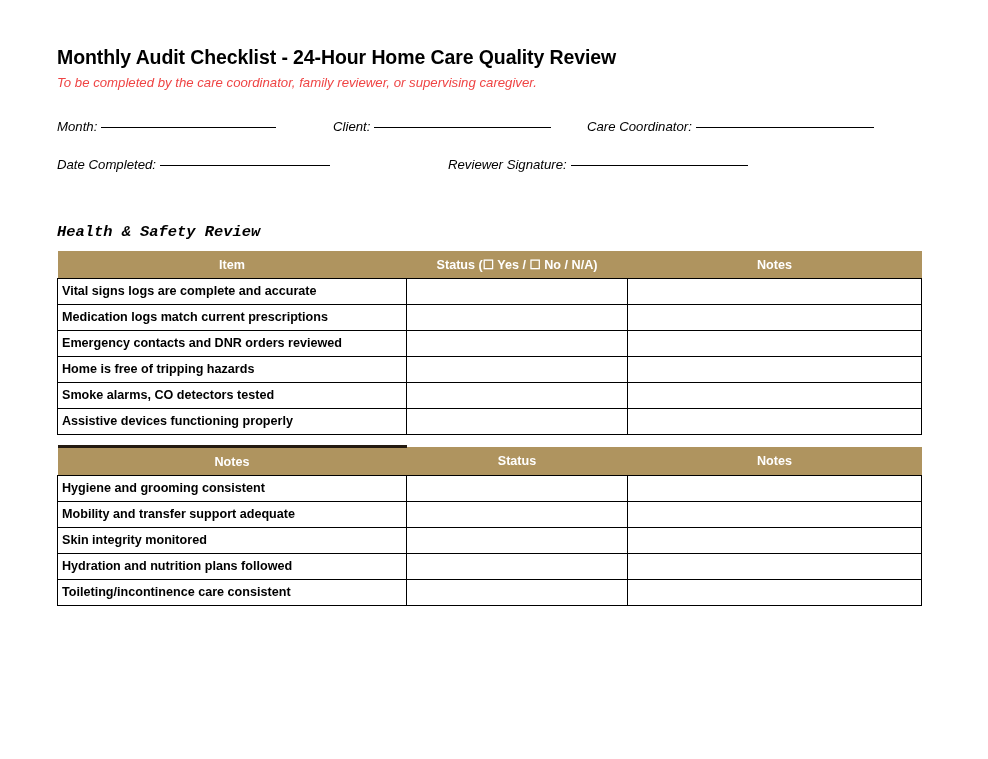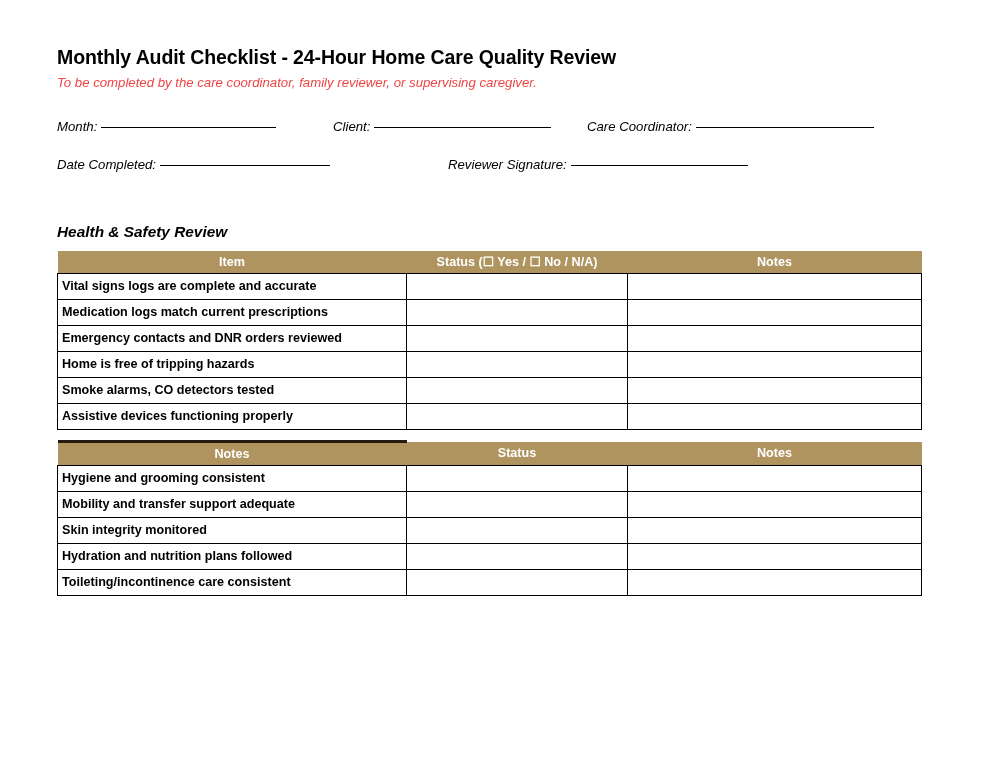--- a/index.html
+++ b/index.html
@@ -86,41 +86,41 @@
 
   
   .section-heading {
     font-size: 15.4px;
     font-weight: bold;
     font-style: italic;
     margin: 0;
     line-height: 18px;
     color: #000;
   }
-  .sec1-heading { padding-top: 47px; }
+  .sec1-heading { padding-top: 47px; font-family: Liberation Mono, monospace; }
   .sec2-heading { padding-top: 45px; }
 
   
   .checklist-table {
     border-collapse: collapse;
     table-layout: fixed;
     width: 864px;
     margin-top: 10px;
   }
   .checklist-table col.c-item   { width: 349px; }
   .checklist-table col.c-status { width: 221px; }
   .checklist-table col.c-notes  { width: 294px; }
 
   .checklist-table thead th {
     background: #af945f;
     color: #ffffff;
     font-size: 12.6px;
     font-weight: bold;
     text-align: center;
-    height: 22px;
+    height: 27px;
     padding: 0;
     border: none;
     line-height: 18px;
     vertical-align: middle;
   }
   .checklist-table.has-cap-rule thead th.cap {
     border-top: 3px solid #231a10;
   }
 
   .checklist-table tbody td {

